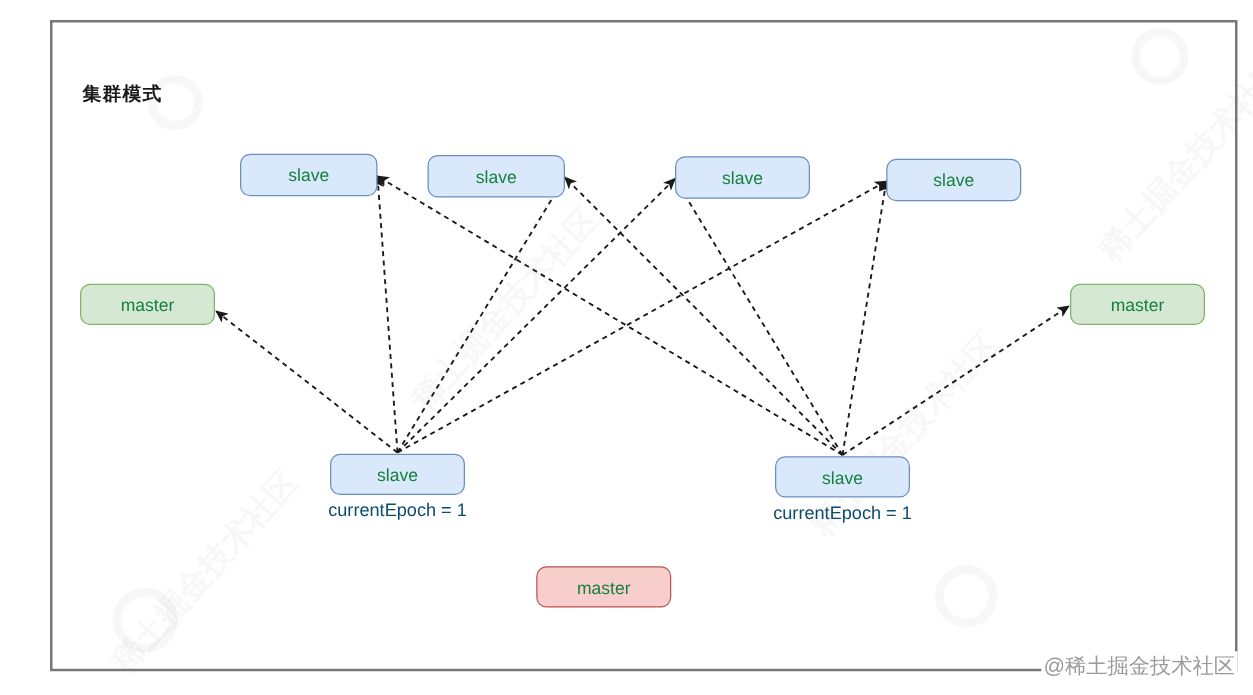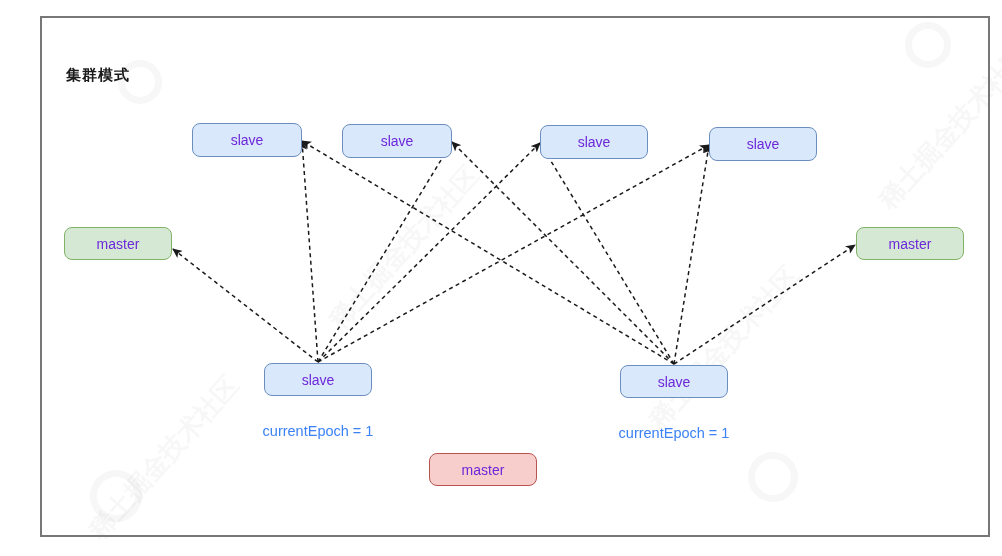--- a/index.html
+++ b/index.html
@@ -36,34 +36,33 @@
     pointer-events: none;
   }
 
   .node {
     position: absolute;
     display: flex;
     align-items: center;
     justify-content: center;
     border-radius: 8px;
     font-size: 14px;
-    color: #6d28d9;
+    color: #15803d;
     border: 1.5px solid;
   }
   .node.blue  { background: #dae8fc; border-color: #6c8ebf; }
   .node.green { background: #d5e8d4; border-color: #82b366; }
   .node.red   { background: #f8cecc; border-color: #b85450; }
 
   .epoch-caption {
     position: absolute;
     width: 160px;
     text-align: center;
     font-size: 14.5px;
-    color: #3b82f6;
-    margin-top: 22px;
+    color: #0c4a6e;
   }
 
   
   .wm-text {
     position: absolute;
     color: rgba(60, 60, 60, 0.045);
     font-size: 26px;
     font-weight: bold;
     transform: rotate(-48deg);
     white-space: nowrap;
@@ -132,14 +131,15 @@
   <div class="node green" style="left:856px; top:227px; width:108px; height:33px;">master</div>
 
   <div class="node blue" style="left:264px; top:363px; width:108px; height:33px;">slave</div>
   <div class="epoch-caption" style="left:238px; top:401px;">currentEpoch = 1</div>
 
   <div class="node blue" style="left:620px; top:365px; width:108px; height:33px;">slave</div>
   <div class="epoch-caption" style="left:594px; top:403px;">currentEpoch = 1</div>
 
   <div class="node red" style="left:429px; top:453px; width:108px; height:33px;">master</div>
 
+  <div class="credit">@稀土掘金技术社区</div>
 
 </div>
 
 </body></html>

